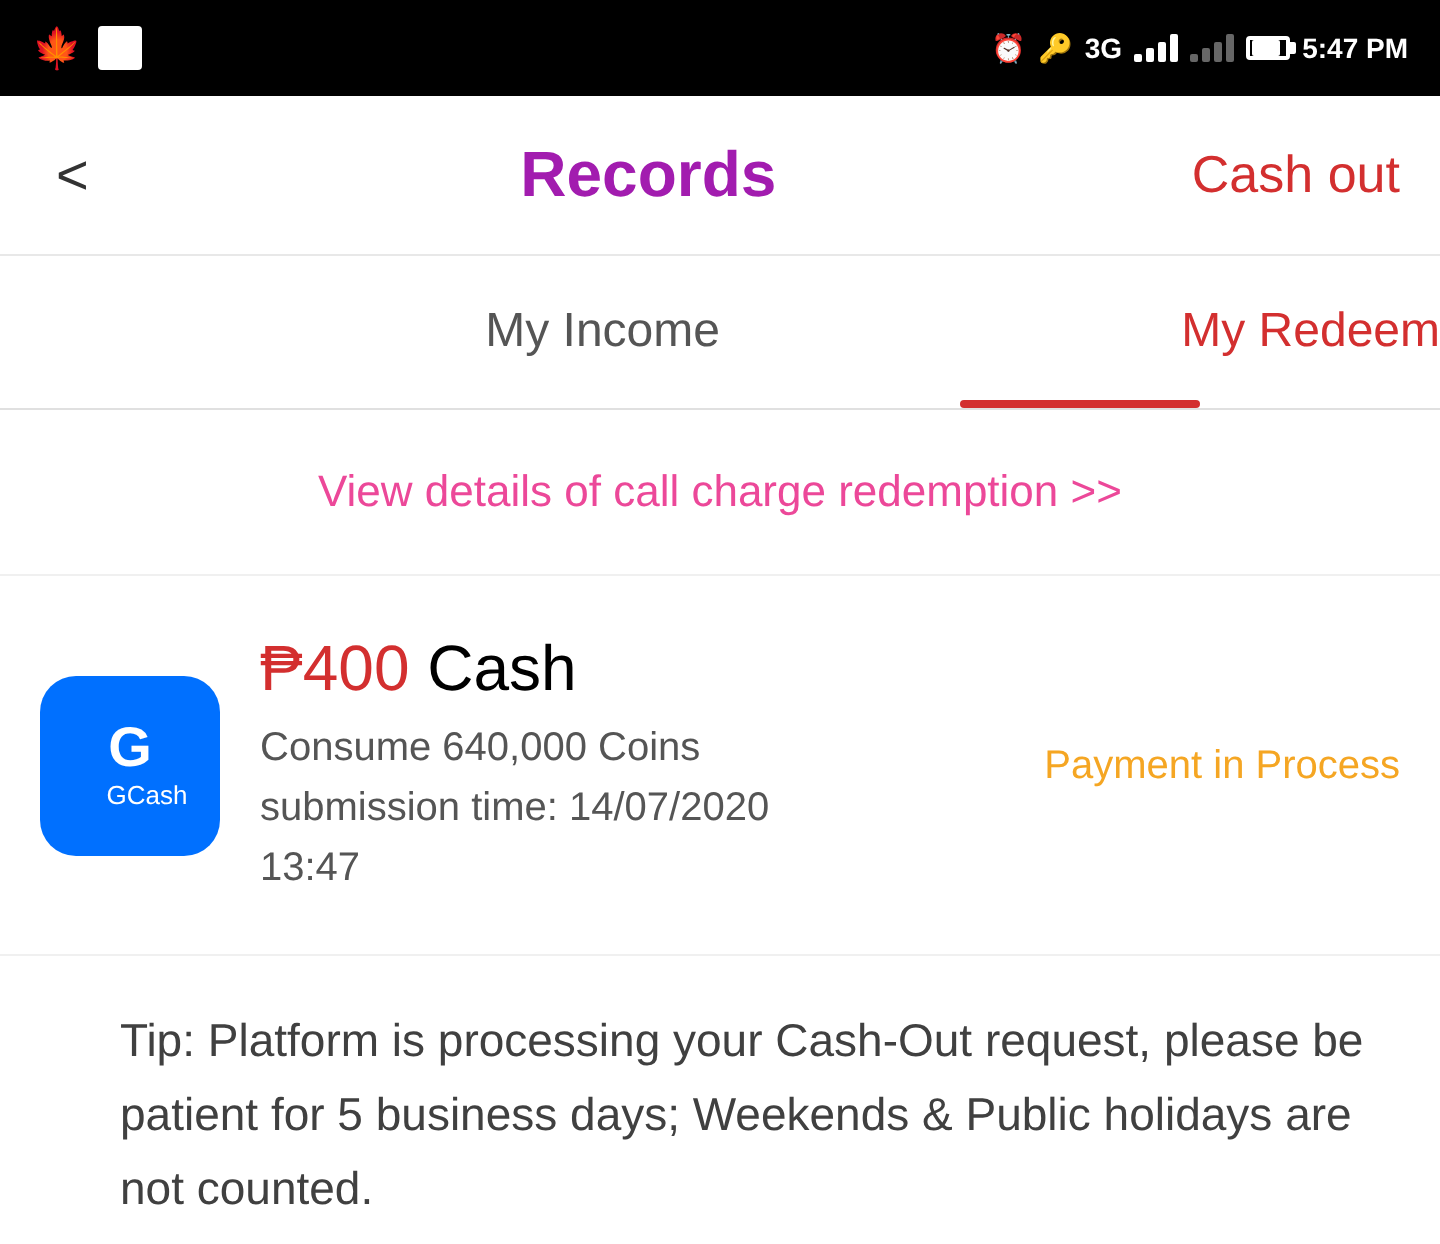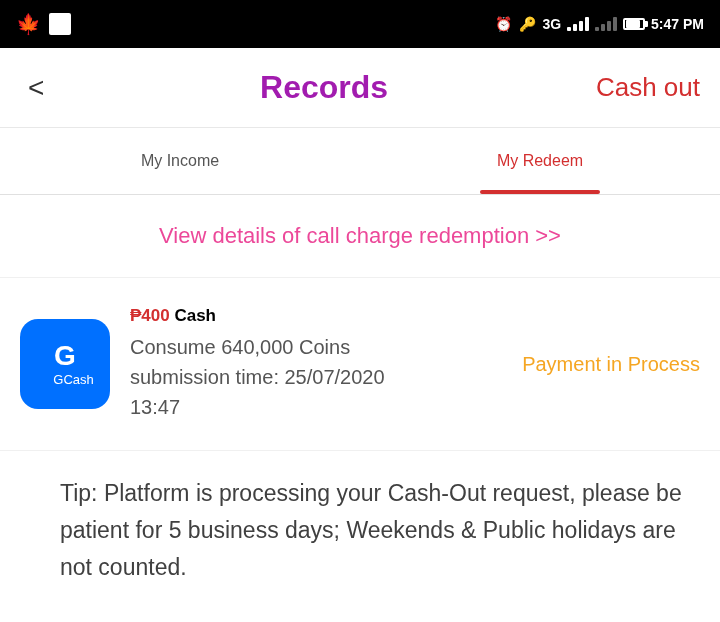--- a/index.html
+++ b/index.html
@@ -68,22 +68,22 @@
 
     
     .tabs {
       display: flex;
       border-bottom: 1px solid #e0e0e0;
       background: #fff;
     }
     .tab {
       flex: 1;
       padding: 24px 0;
-      text-align: center;
-      font-size: 16px;
+      text-align: right;
+      font-size: 24px;
       cursor: pointer;
       color: #555;
       position: relative;
     }
     .tab.active {
       color: #d32f2f;
       font-weight: 500;
     }
     .tab.active::after {
       content: '';
@@ -133,22 +133,22 @@
     }
     .gcash-label {
       font-size: 13px;
       margin-top: 2px;
       margin-left: 17px;
     }
     .transaction-info {
       flex: 1;
     }
     .transaction-amount {
-      font-size: 17px;
-      font-weight: 700;
+      font-size: 32px;
+      font-weight: 400;
       margin-bottom: 6px;
     }
     .amount-red {
       color: #d32f2f;
     }
     .amount-black {
       color: #000;
     }
     .transaction-sub {
       font-size: 20px;
@@ -267,21 +267,21 @@
 <div class="transaction">
   <div class="gcash-icon">
     <span class="gcash-g">G</span>
     <span class="gcash-label">GCash</span>
   </div>
   <div class="transaction-info">
     <div class="transaction-amount">
       <span class="amount-red">₱400</span><span class="amount-black"> Cash</span>
     </div>
     <div class="transaction-sub">Consume 640,000 Coins</div>
-    <div class="transaction-sub">submission time: 25/07/2020</div>
+    <div class="transaction-sub">submission time: 14/07/2020</div>
     <div class="transaction-sub">13:47</div>
   </div>
   <div class="transaction-status">Payment in Process</div>
 </div>
 
 <div class="tip-section">
   <span>Tip: Platform is processing your Cash-Out request, please be patient for 5 business days; Weekends &amp; Public holidays are not counted.</span>
 </div>
 
 </body></html>

